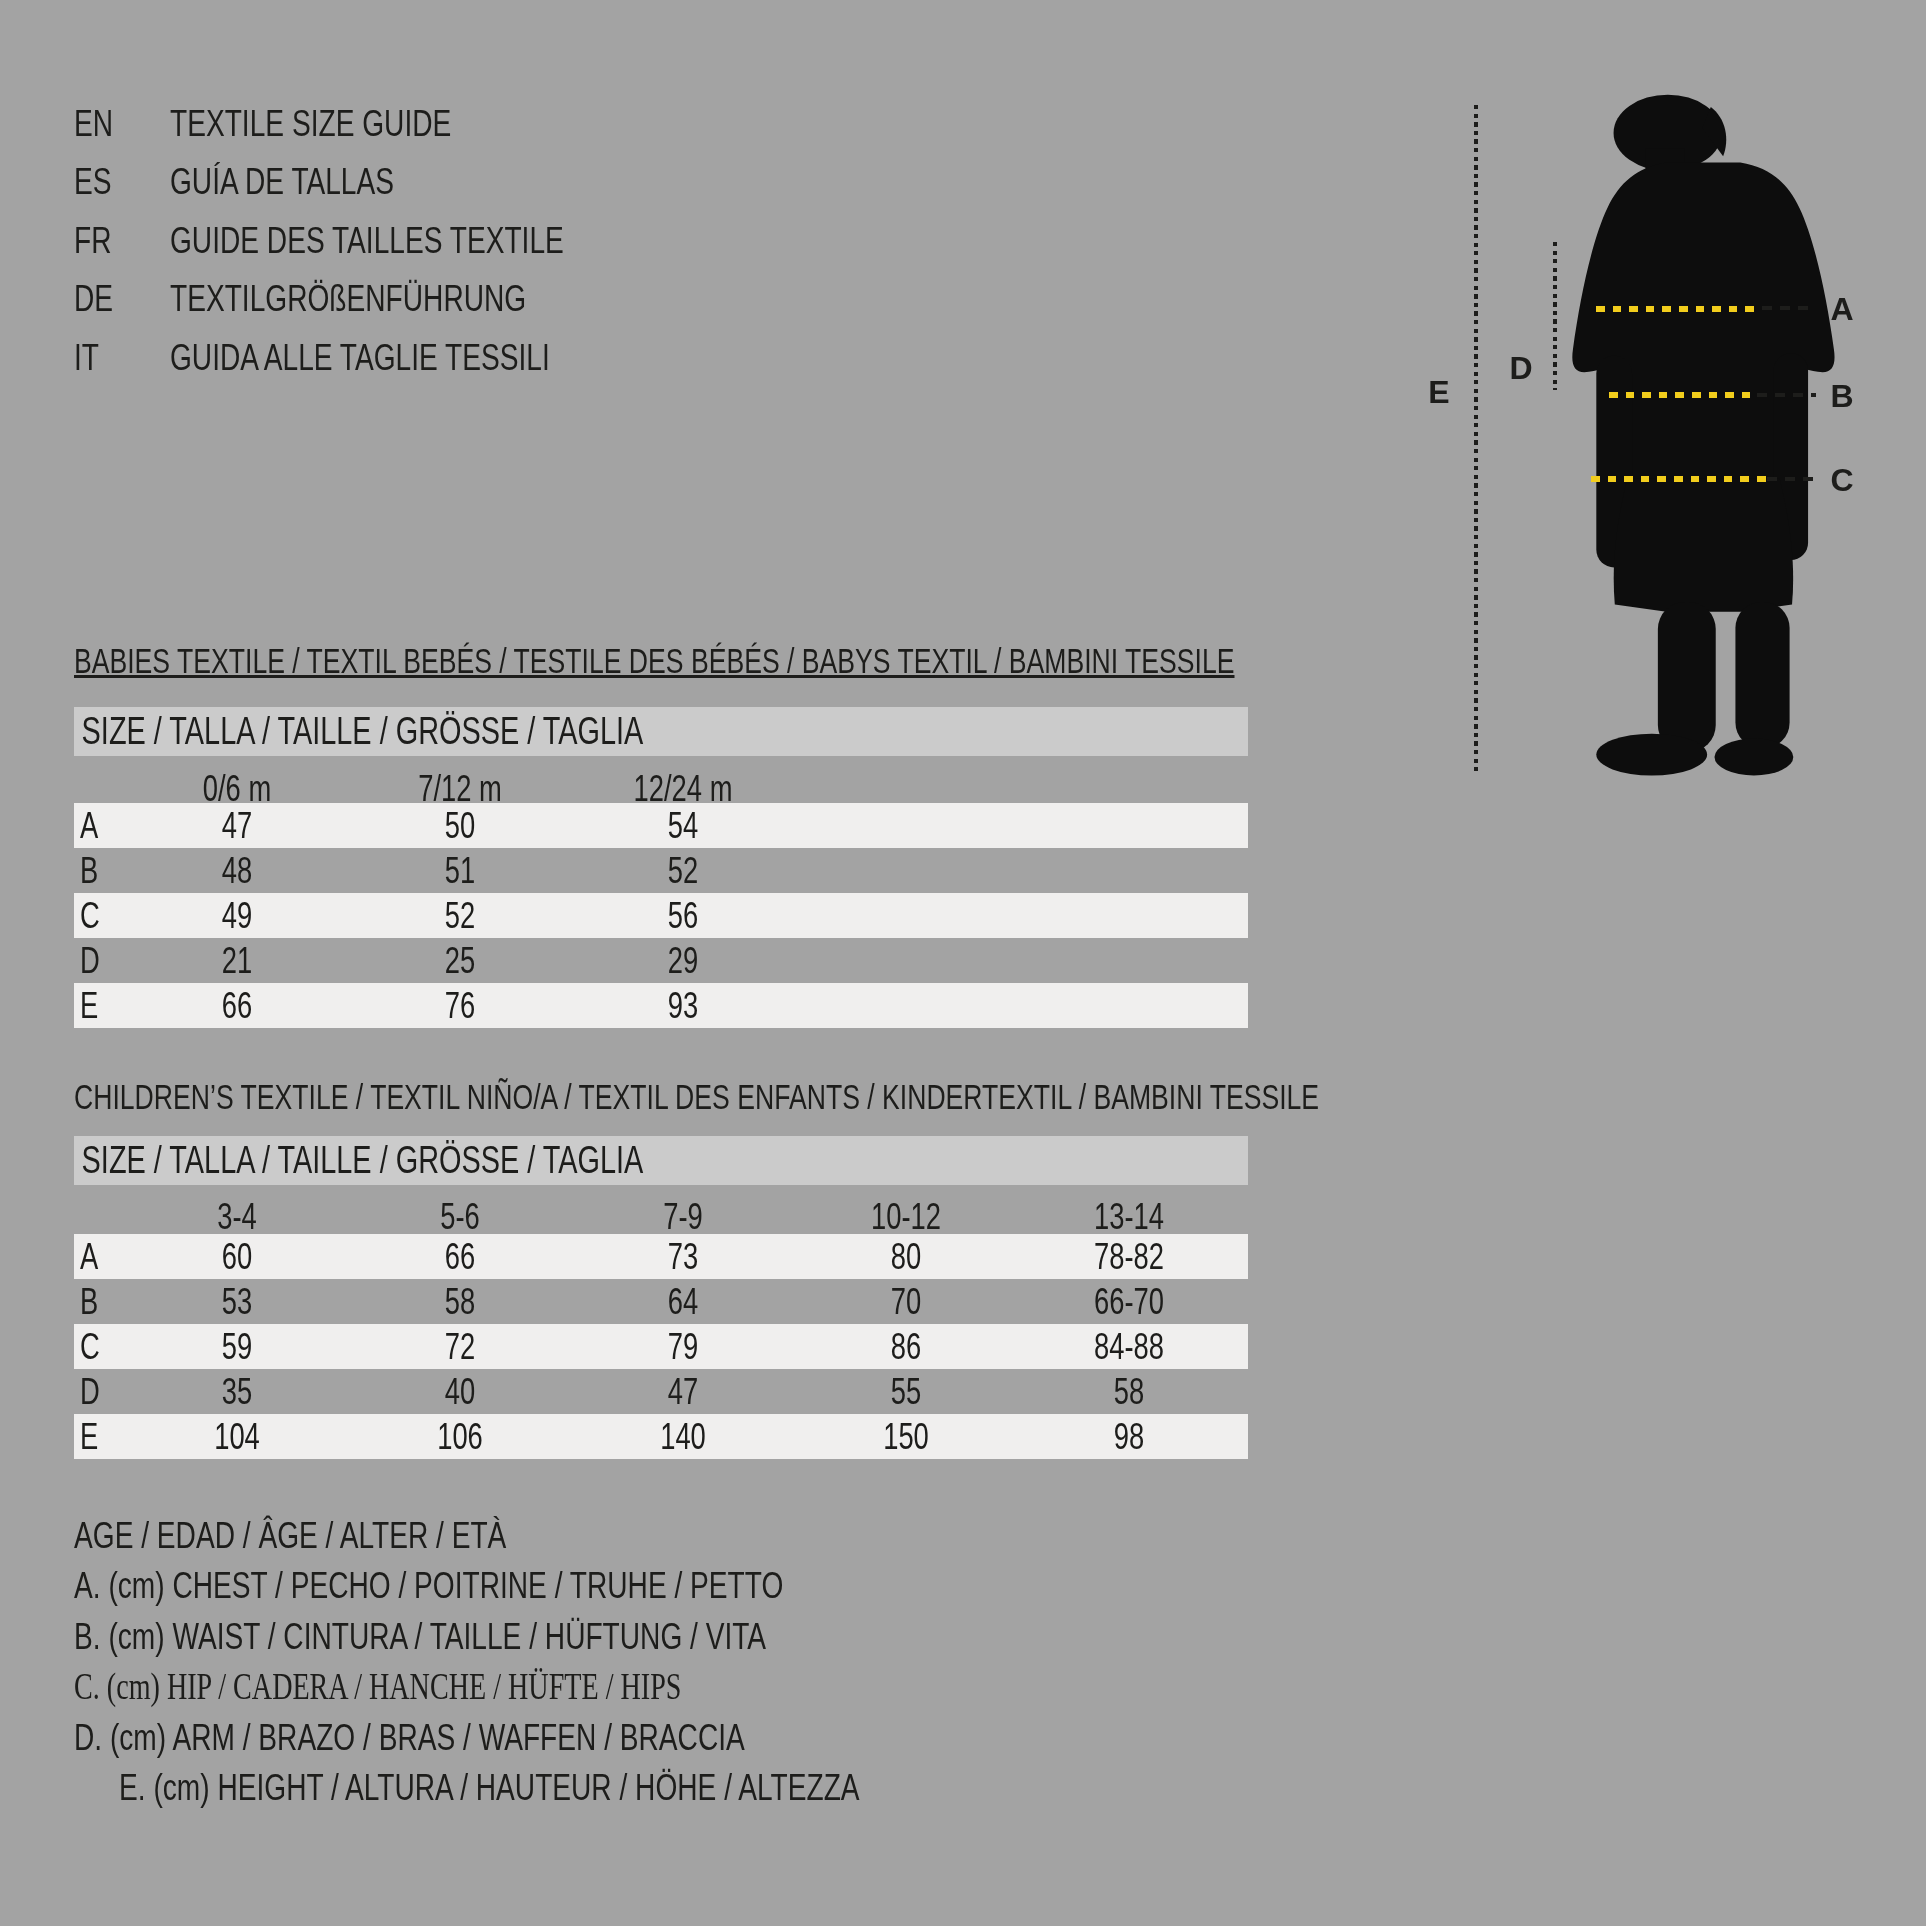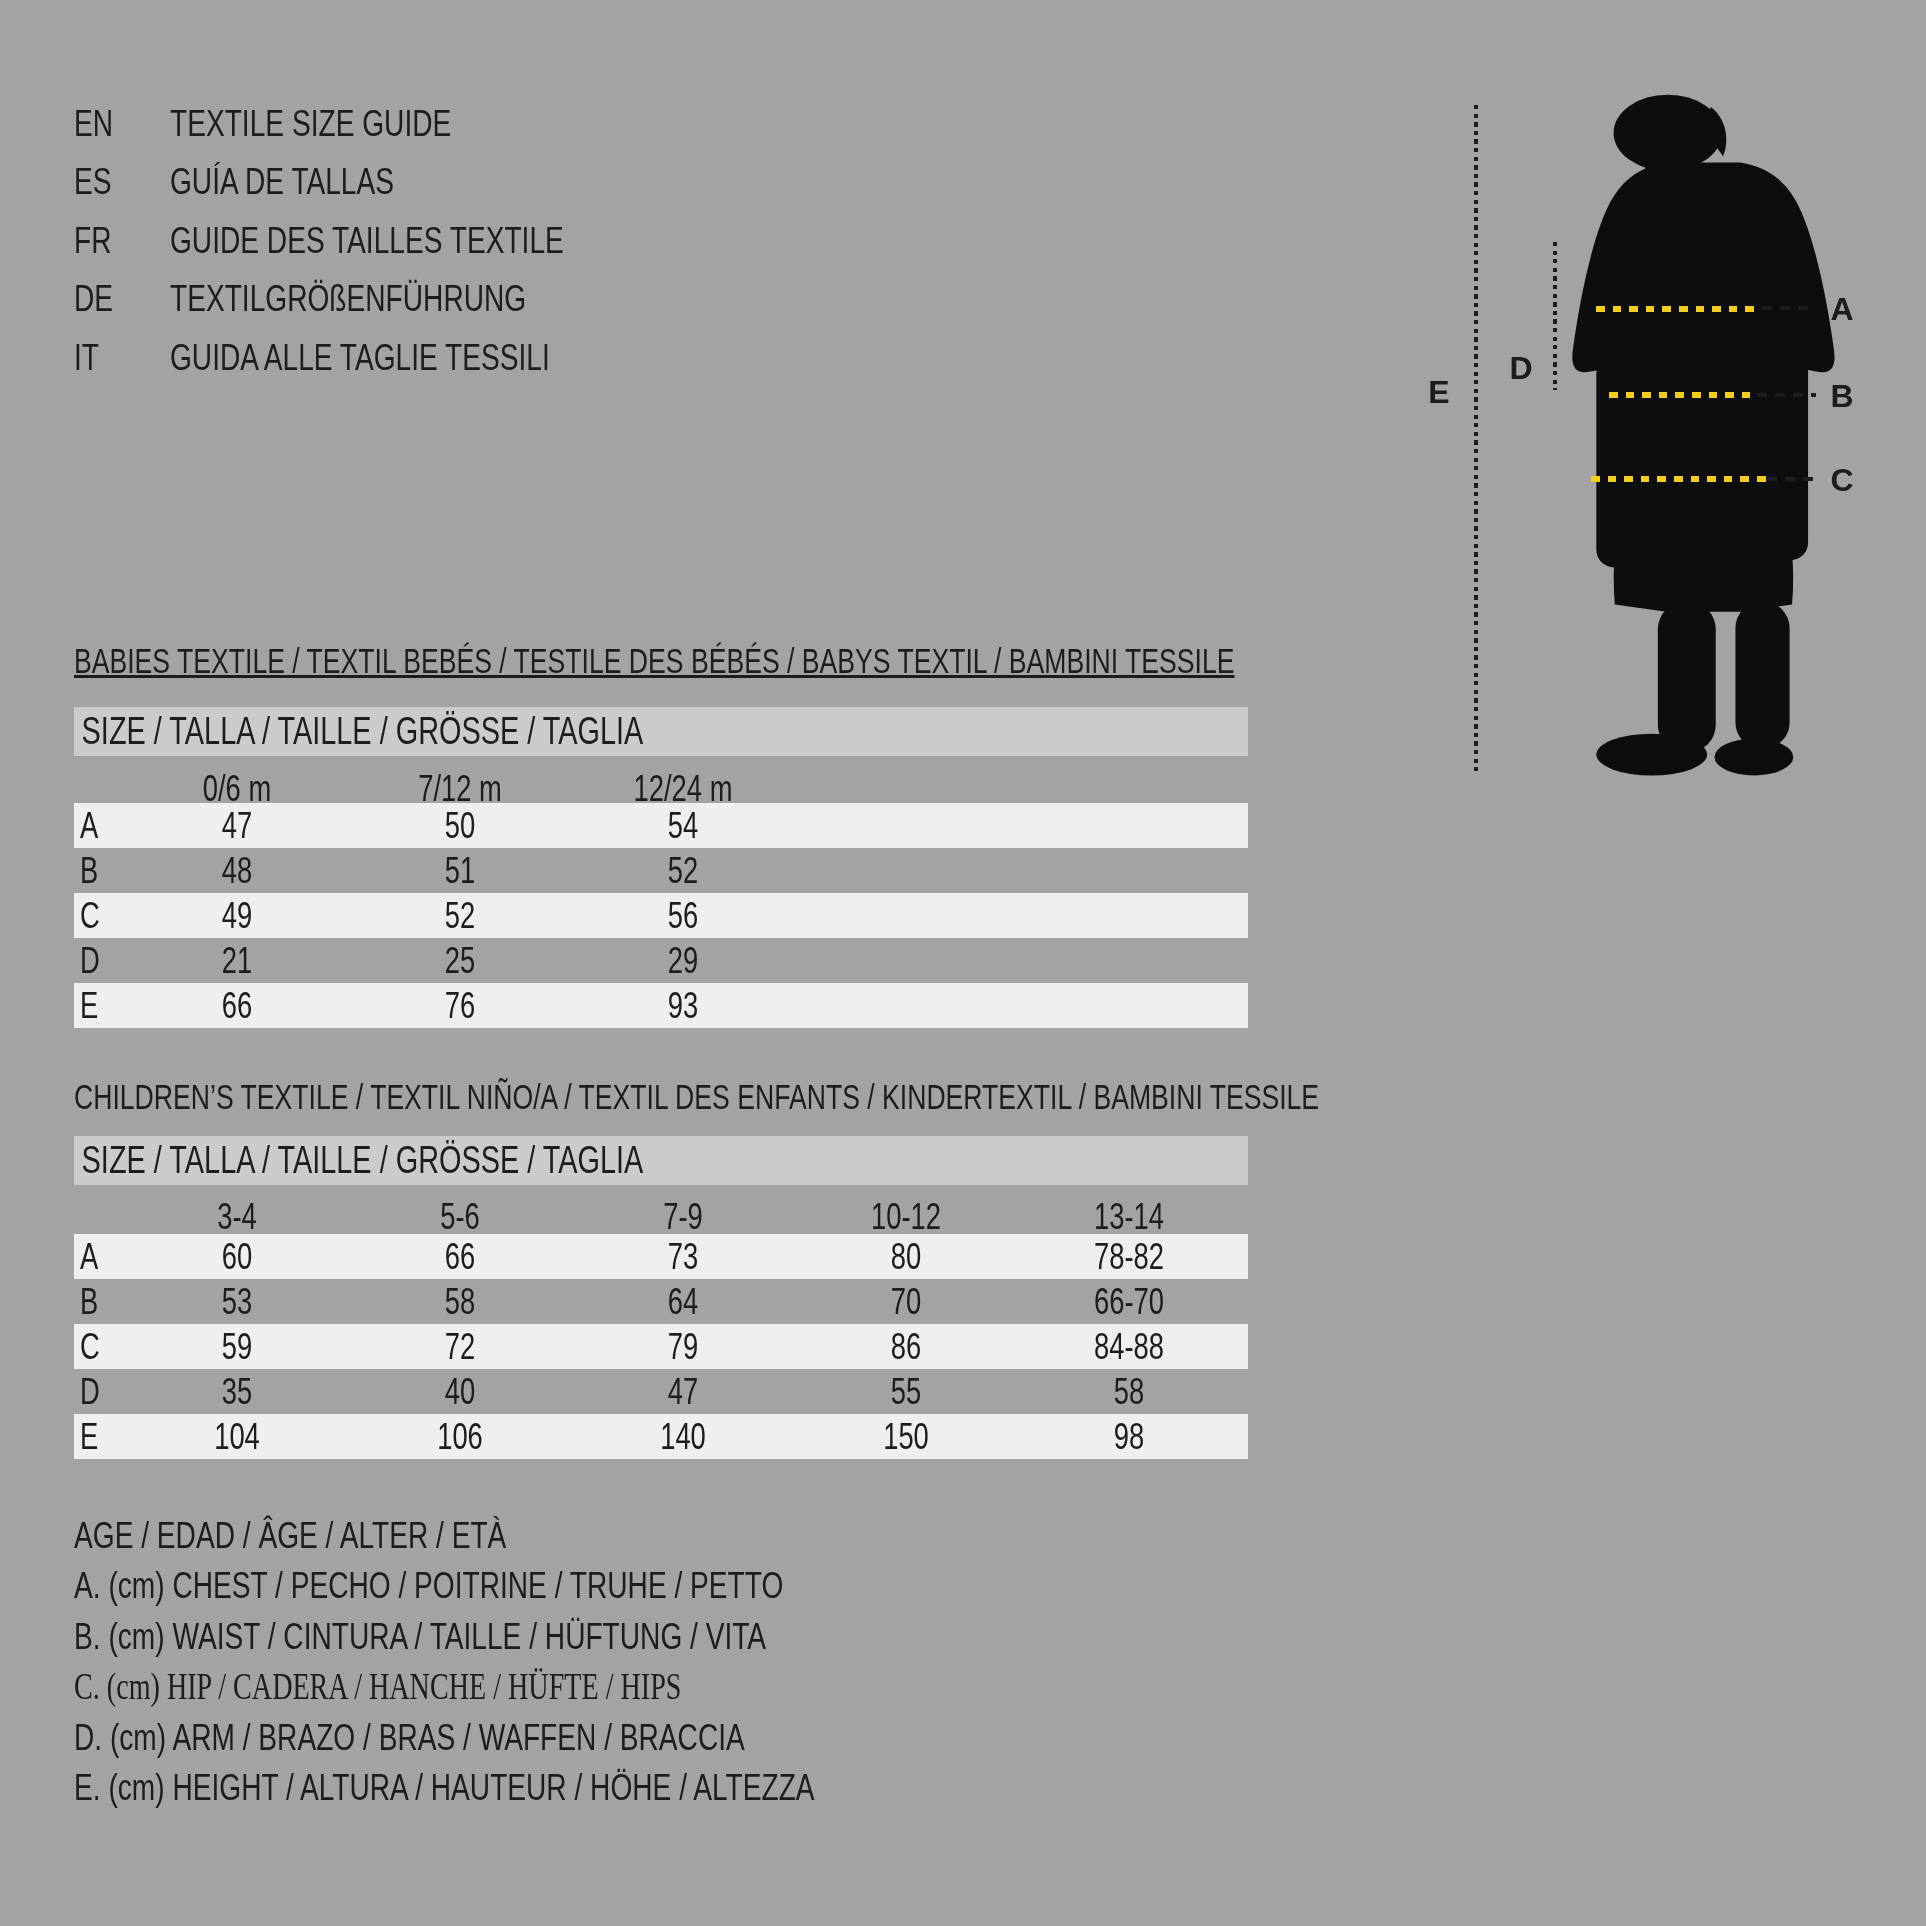--- a/index.html
+++ b/index.html
@@ -223,19 +223,19 @@
     </div>
     <div class="legrow" style="top:1612px;">
       <span class="t cond">B. (cm) WAIST / CINTURA / TAILLE / HÜFTUNG / VITA</span>
     </div>
     <div class="legrow" style="top:1662px;font-family:Liberation Serif, serif;">
       <span class="t cond">C. (cm) HIP / CADERA / HANCHE / HÜFTE / HIPS</span>
     </div>
     <div class="legrow" style="top:1713px;">
       <span class="t cond">D. (cm) ARM / BRAZO / BRAS / WAFFEN / BRACCIA</span>
     </div>
-    <div class="legrow" style="top:1763px;">
+    <div class="legrow" style="top:1763px;margin-left:45px;">
       <span class="t cond">E. (cm) HEIGHT / ALTURA / HAUTEUR / HÖHE / ALTEZZA</span>
     </div>
   </div>
 
 </div>
 
 
 </body></html>

